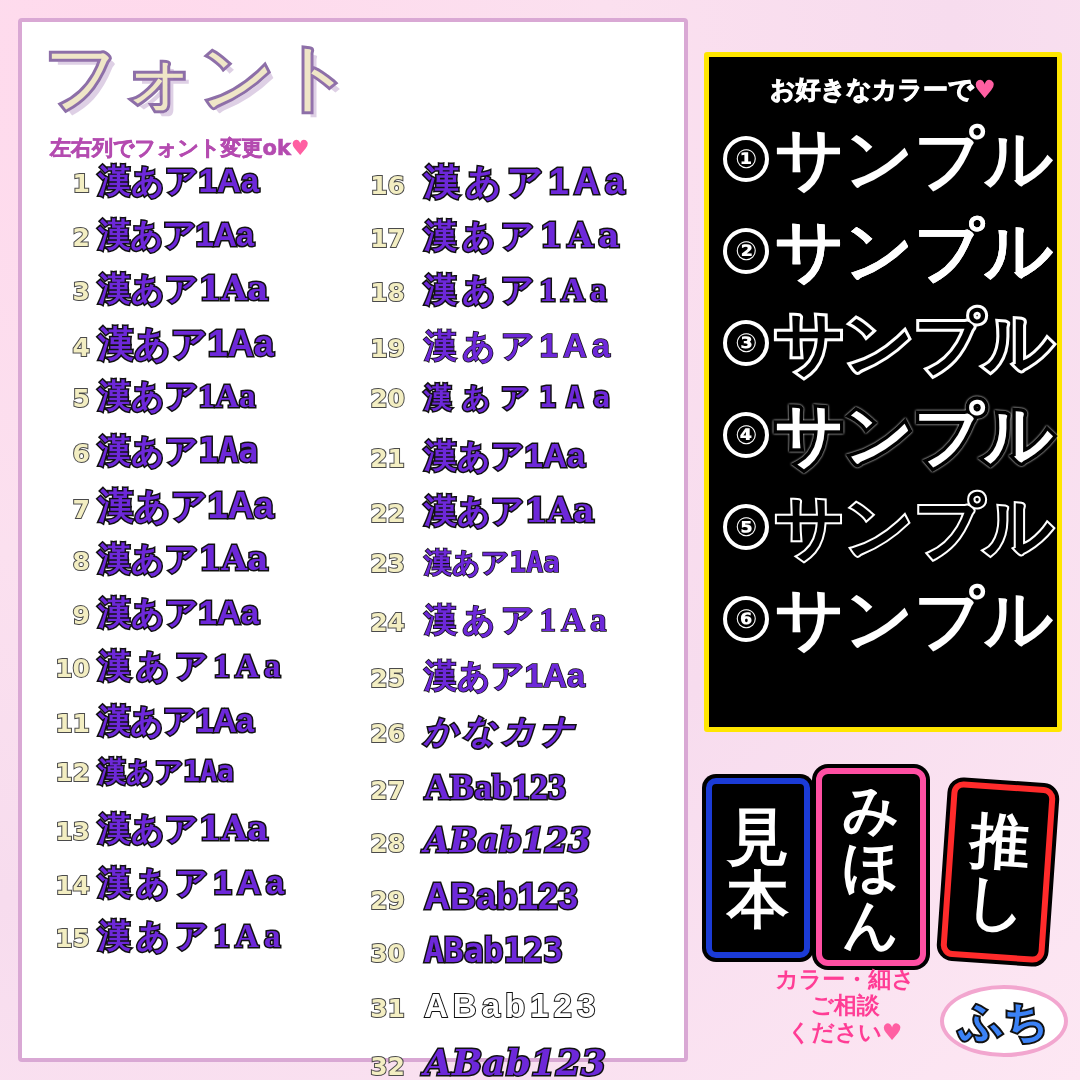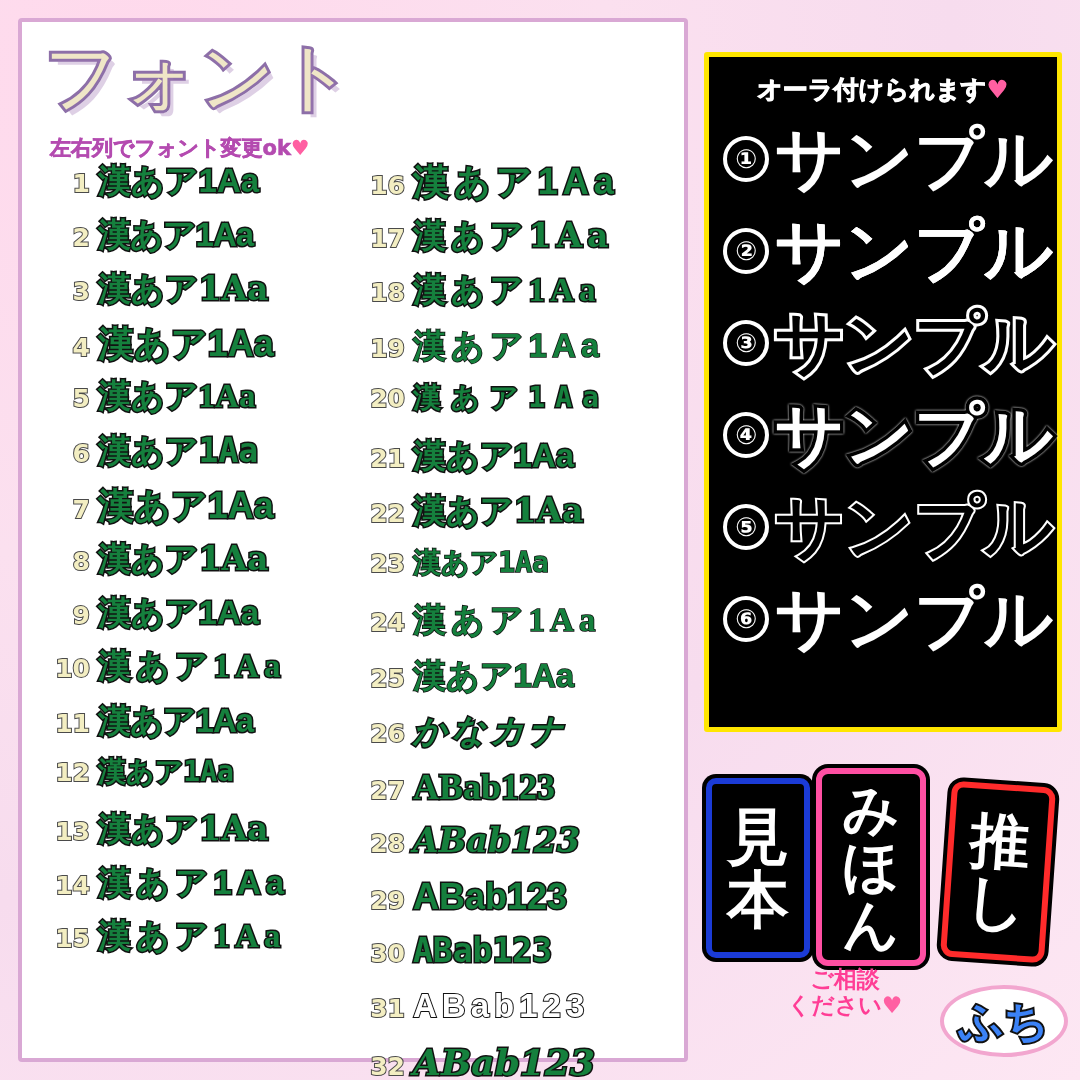--- a/index.html
+++ b/index.html
@@ -60,37 +60,37 @@
     width:50%;
     box-sizing:border-box;
     padding-left:26px;
   }
   .col.right{padding-left:10px;}
   .frow{
     display:flex;
     align-items:baseline;
     height:54px;
   }
-  .col.right .frow{height:55px;}
+  .col.right .frow{height:55px;gap:11px;}
   .fnum{
     width:42px;
     text-align:right;
     font-size:25px;
     font-weight:bold;
     color:#f3eec2;
     -webkit-text-stroke:2px #4a4a4a;
     paint-order:stroke fill;
     font-family:"DejaVu Sans", sans-serif;
     flex:0 0 42px;
     margin-right:8px;
   }
   .fsample{
     font-size:33px;
     font-weight:bold;
-    color:#15803d;
+    color:#6d28d9;
     -webkit-text-stroke:3px #111;
     paint-order:stroke fill;
     white-space:nowrap;
     font-family:"DejaVu Sans", sans-serif;
     line-height:1;
   }
   
   .s-serif{font-family:"DejaVu Serif", serif;}
   .s-mono{font-family:"DejaVu Sans Mono", monospace;}
   .s-lib{font-family:"Liberation Sans", sans-serif;}
@@ -387,21 +387,21 @@
           </div>
           <div class="frow">
             <div class="fnum">32</div>
             <div class="fsample s-serif s-italic s-big">ABab123</div>
           </div>
         </div>
     </div>
   </div>
 
   <div class="right-panel">
-    <div class="color-head"><span>オーラ付けられます</span><span class="heart">♥</span></div>
+    <div class="color-head"><span>お好きなカラーで</span><span class="heart">♥</span></div>
     <div class="samples" id="color-samples">
         <div class="srow">
           <div class="circ">①</div>
           <div class="sword v1">サンプル</div>
         </div>
         <div class="srow">
           <div class="circ">②</div>
           <div class="sword v2">サンプル</div>
         </div>
         <div class="srow">
@@ -424,19 +424,20 @@
   </div>
 
 
   <div class="badge-row" id="badge-row">
       <div class="badge badge-mihon">見本</div>
       <div class="badge badge-mihon-kana">みほん</div>
       <div class="badge badge-oshi">推し</div>
     </div>
 
   <div class="footer-note">
+    <div>カラー・細さ</div>
     <div>ご相談</div>
     <div><span>ください</span><span class="heart">♥</span></div>
   </div>
 
   <div class="fuchi">ふち</div>
 
 </div>
 
 </body></html>

